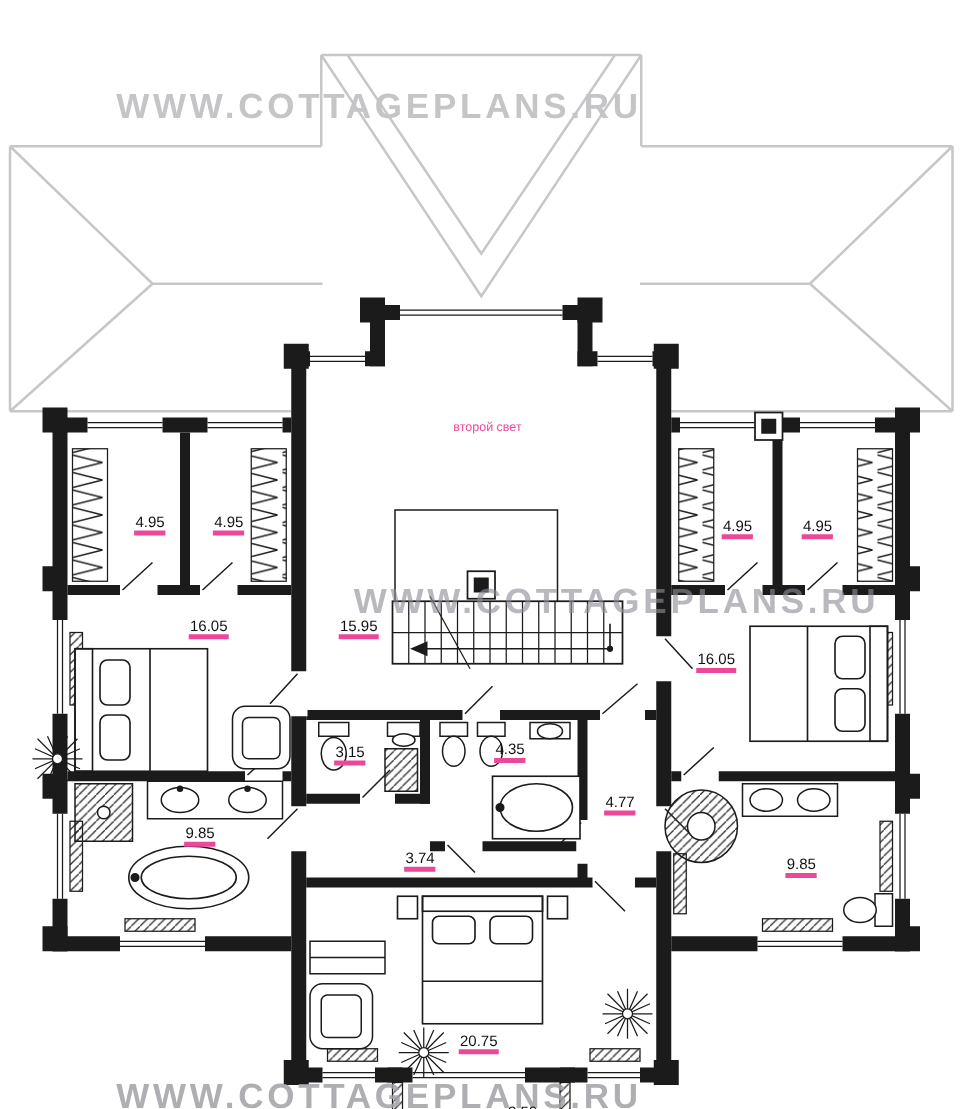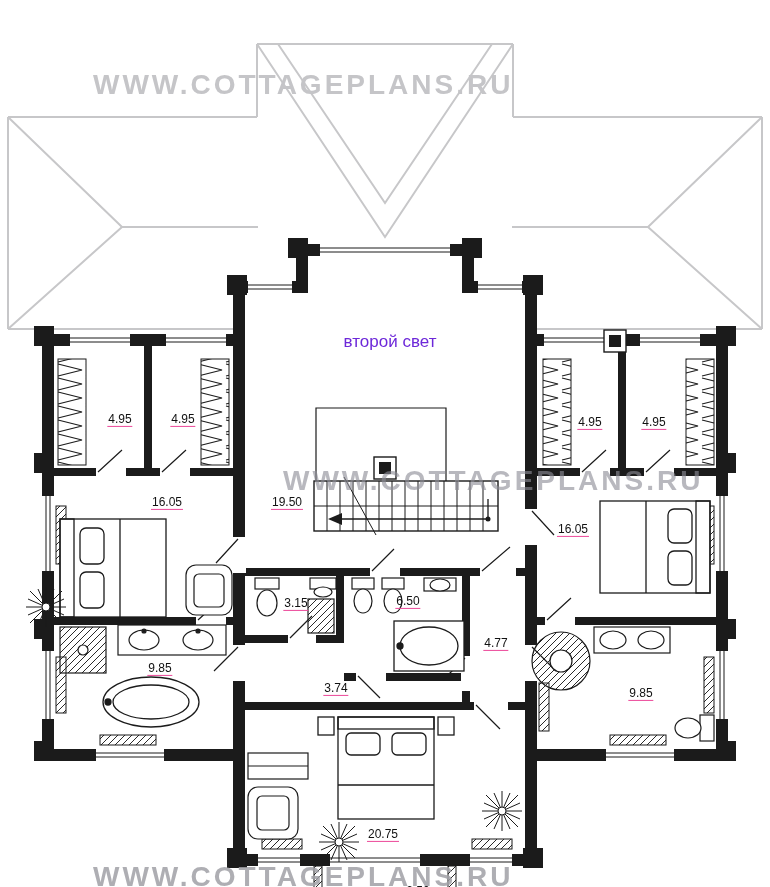--- a/index.html
+++ b/index.html
@@ -5,22 +5,22 @@
   html,body{margin:0;padding:0;background:#fff;}
   .canvas{position:relative;width:770px;height:887px;background:#fff;overflow:hidden;
           font-family:"Liberation Sans",sans-serif;margin-top:41px;}
   .plan-svg{position:absolute;left:0;top:0;z-index:1;}
   .watermark{position:absolute;white-space:nowrap;font-weight:700;font-size:28px;
              letter-spacing:3px;color:#c5c5c8;z-index:5;pointer-events:none;}
   #wm-top{left:93px;top:28px;}
   #wm-mid{left:283px;top:424px;color:rgba(140,140,150,0.62);}
   #wm-bottom{left:93px;top:820px;color:rgba(160,160,166,0.85);}
   .room-label{position:absolute;transform:translate(-50%,-50%);font-size:12px;color:#111;
-              border-bottom:1px solid #ec4899;line-height:1.1;padding:0 1px;z-index:6;white-space:nowrap;}
-  .room-title{position:absolute;transform:translate(-50%,-50%);font-size:17px;color:#6d28d9;
+              border-bottom:4px solid #ec4899;line-height:1.1;padding:0 1px;z-index:6;white-space:nowrap;}
+  .room-title{position:absolute;transform:translate(-50%,-50%);font-size:10px;color:#ec4899;
               line-height:1.1;z-index:6;white-space:nowrap;}
 </style>
 </head>
 <body>
 
 <div class="canvas">
 
   <svg class="plan-svg" width="770" height="887" viewBox="0 0 770 887">
     <defs>
       <pattern id="hatch" patternUnits="userSpaceOnUse" width="7" height="7">
@@ -308,23 +308,23 @@
 
   <div class="watermark" id="wm-top">WWW.COTTAGEPLANS.RU</div>
   <div class="watermark" id="wm-mid">WWW.COTTAGEPLANS.RU</div>
   <div class="watermark" id="wm-bottom">WWW.COTTAGEPLANS.RU</div>
 
   <div class="room-title" style="left:390px;top:301px">второй свет</div>
 
   <div class="room-label" style="left:120px;top:379px">4.95</div>
   <div class="room-label" style="left:183px;top:379px">4.95</div>
   <div class="room-label" style="left:167px;top:462px">16.05</div>
-  <div class="room-label" style="left:287px;top:462px">19.50</div>
-  <div class="room-label" style="left:296px;top:563px">3.15</div>
-  <div class="room-label" style="left:408px;top:561px">6.50</div>
+  <div class="room-label" style="left:287px;top:462px">15.95</div>
+  <div class="room-label" style="left:280px;top:563px">3.15</div>
+  <div class="room-label" style="left:408px;top:561px">4.35</div>
   <div class="room-label" style="left:496px;top:603px">4.77</div>
   <div class="room-label" style="left:336px;top:648px">3.74</div>
   <div class="room-label" style="left:160px;top:628px">9.85</div>
   <div class="room-label" style="left:590px;top:382px">4.95</div>
   <div class="room-label" style="left:654px;top:382px">4.95</div>
   <div class="room-label" style="left:573px;top:489px">16.05</div>
   <div class="room-label" style="left:641px;top:653px">9.85</div>
   <div class="room-label" style="left:383px;top:794px">20.75</div>
   <div class="room-label" style="left:418px;top:851px">2.50</div>
 

